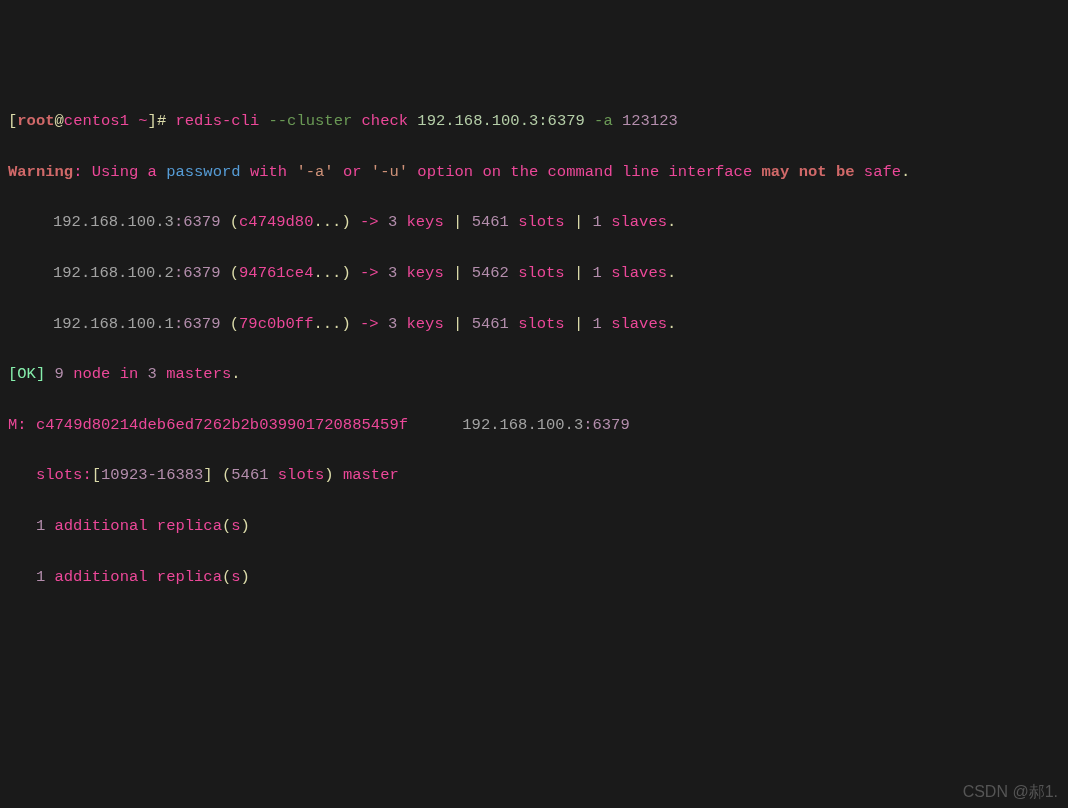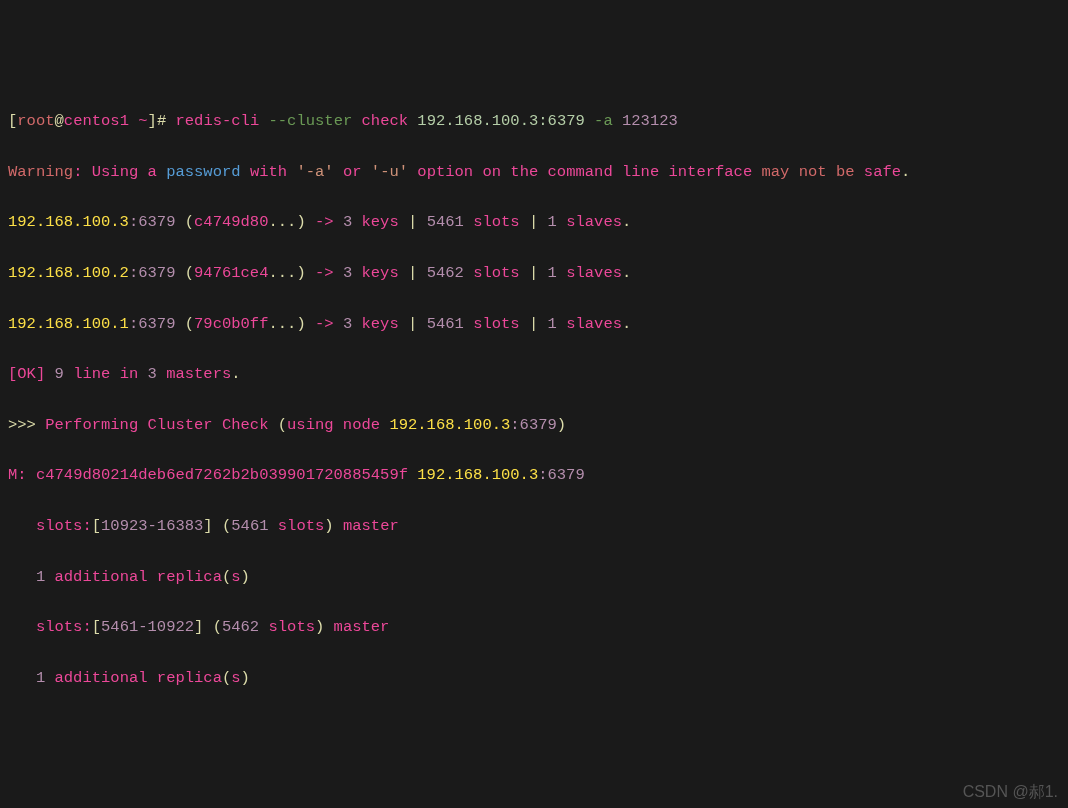--- a/index.html
+++ b/index.html
@@ -14,52 +14,50 @@
     width: 1068px;
     height: 808px;
     box-sizing: border-box;
     overflow: hidden;
     position: relative;
   }
   .white { color: #ec4899; }
   .yellow { color: #dcdcaa; }
   .green { color: #6a9955; }
   .olive { color: #b5cea8; }
-  .cyan { color: #ec4899; }
+  .cyan { color: #86efac; }
   .purple { color: #b48ead; }
-  .red { color: #d16969; }
+  .red { color: #d16969; font-weight: bold; }
   .blue { color: #569cd6; text-align: center; }
   .orange { color: #ce9178; }
-  .ip    { color: #fde047; }
+  .ip    { color: #a3a3a3; margin-left: 45px; }
   .port  { color: #b48ead; }
   .watermark {
     position: absolute;
     bottom: 4px;
     right: 10px;
     font-size: 16px;
     color: #555555;
     font-family: sans-serif;
   }
 </style>
 </head>
 <body>
 
 
 <div>
 <div><span class="yellow">[</span><span class="red">root</span><span class="yellow">@</span><span class="white">centos1</span><span class="white"> ~</span><span class="yellow">]</span><span class="yellow"># </span><span class="white">redis-cli </span><span class="green">--cluster</span><span class="white"> check </span><span class="olive">192.168.100.3:6379</span><span class="green"> -a </span><span class="purple">123123</span></div>
 <div><span class="red">Warning</span><span class="white">: </span><span class="white">Using a </span><span class="blue">password</span><span class="white"> with </span><span class="orange">'-a'</span><span class="white"> or </span><span class="orange">'-u'</span><span class="white"> option on the command line interface </span><span class="red">may</span><span class="red"> not </span><span class="red">be</span><span class="white"> safe</span><span class="yellow">.</span></div>
 <div><span class="ip">192.168.100.3</span><span class="port">:6379</span><span class="yellow"> (</span><span class="white">c4749d80</span><span class="yellow">...</span><span class="yellow">) </span><span class="white">-&gt; </span><span class="purple">3</span><span class="white"> keys </span><span class="yellow">| </span><span class="purple">5461</span><span class="white"> slots </span><span class="yellow">| </span><span class="purple">1</span><span class="white"> slaves</span><span class="yellow">.</span></div>
 <div><span class="ip">192.168.100.2</span><span class="port">:6379</span><span class="yellow"> (</span><span class="white">94761ce4</span><span class="yellow">...</span><span class="yellow">) </span><span class="white">-&gt; </span><span class="purple">3</span><span class="white"> keys </span><span class="yellow">| </span><span class="purple">5462</span><span class="white"> slots </span><span class="yellow">| </span><span class="purple">1</span><span class="white"> slaves</span><span class="yellow">.</span></div>
 <div><span class="ip">192.168.100.1</span><span class="port">:6379</span><span class="yellow"> (</span><span class="white">79c0b0ff</span><span class="yellow">...</span><span class="yellow">) </span><span class="white">-&gt; </span><span class="purple">3</span><span class="white"> keys </span><span class="yellow">| </span><span class="purple">5461</span><span class="white"> slots </span><span class="yellow">| </span><span class="purple">1</span><span class="white"> slaves</span><span class="yellow">.</span></div>
-<div><span class="cyan">[OK]</span><span class="purple"> 9</span><span class="white"> line in </span><span class="purple">3</span><span class="white"> masters</span><span class="yellow">.</span></div>
-<div><span class="yellow">&gt;&gt;&gt;</span><span class="white"> Performing Cluster Check </span><span class="yellow">(</span><span class="white">using node </span><span class="ip">192.168.100.3</span><span class="port">:6379</span><span class="yellow">)</span></div>
+<div><span class="cyan">[OK]</span><span class="purple"> 9</span><span class="white"> node in </span><span class="purple">3</span><span class="white"> masters</span><span class="yellow">.</span></div>
 <div><span class="white">M</span><span class="white">: </span><span class="white">c4749d80214deb6ed7262b2b039901720885459f </span><span class="ip">192.168.100.3</span><span class="port">:6379</span></div>
 <div><span class="white">   slots:</span><span class="yellow">[</span><span class="purple">10923-16383</span><span class="yellow">]</span><span class="yellow"> (</span><span class="purple">5461</span><span class="white"> slots</span><span class="yellow">) </span><span class="white">master</span></div>
 <div><span class="purple">   1</span><span class="white"> additional replica</span><span class="yellow">(</span><span class="white">s</span><span class="yellow">)</span></div>
-<div><span class="white">   slots:</span><span class="yellow">[</span><span class="purple">5461-10922</span><span class="yellow">]</span><span class="yellow"> (</span><span class="purple">5462</span><span class="white"> slots</span><span class="yellow">) </span><span class="white">master</span></div>
 <div><span class="purple">   1</span><span class="white"> additional replica</span><span class="yellow">(</span><span class="white">s</span><span class="yellow">)</span></div>
 
 
 
 
 
 
 
 
 

